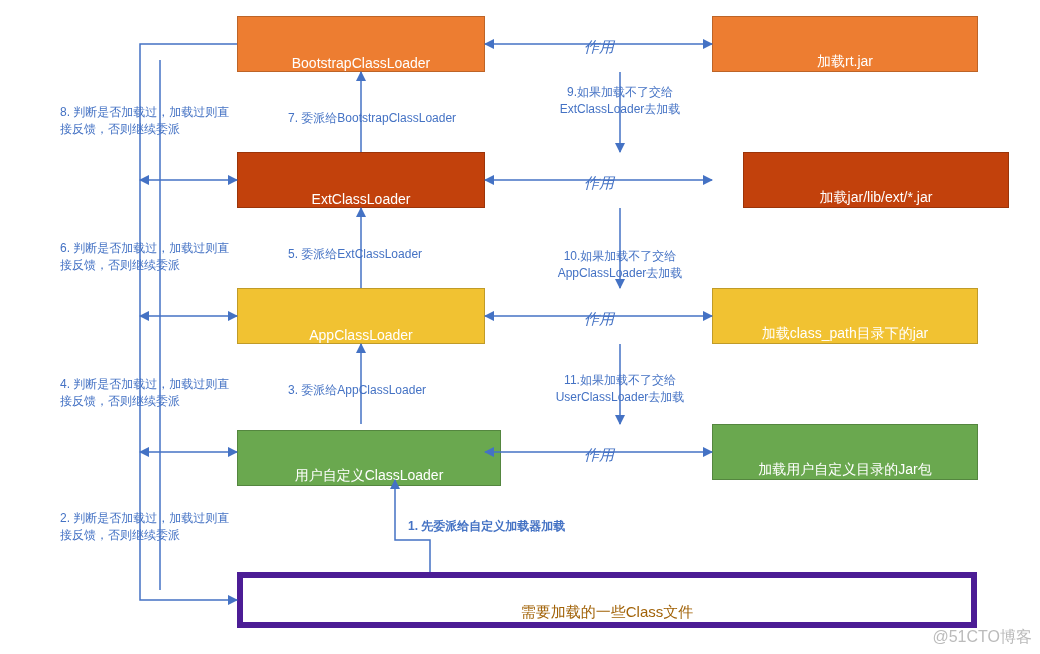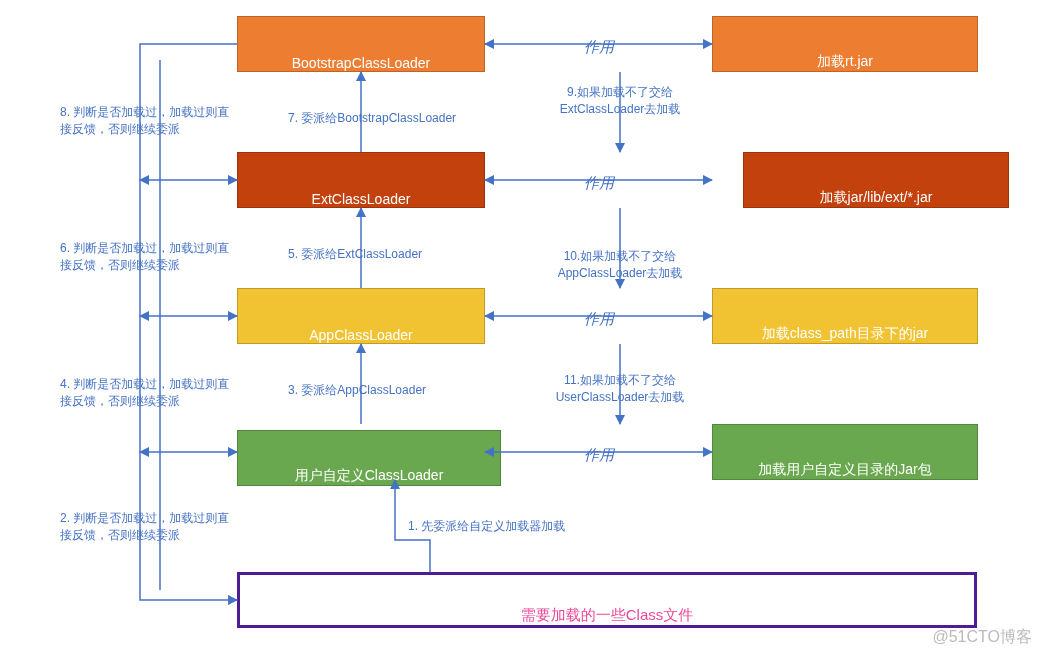--- a/index.html
+++ b/index.html
@@ -2,21 +2,21 @@
 <html><head>
 <meta charset="utf-8">
 <style>
   * { box-sizing: border-box; margin: 0; padding: 0; }
   body { font-family: "Microsoft YaHei", Arial, sans-serif; font-size: 13px; background: #fff; width: 1040px; height: 654px; position: relative; }
   .box { position: absolute; display: flex; align-items: flex-end; justify-content: center; color: #fff; font-size: 14px; border: 1px solid rgba(0,0,0,0.2); }
   .orange { background: #ed7d31; }
   .blue   { background: #c2410c; }
   .yellow { background: #f1c232; }
   .green  { background: #6aa84f; }
-  .outline { background: #fff; border: 3px solid #4c1d95; color: #ec4899; }
+  .outline { background: #fff; border: 6px solid #4c1d95; color: #a16207; }
   .label { position: absolute; color: #4472c4; font-size: 12px; line-height: 1.4; text-align: left; }
   .center { text-align: center; }
   .small { font-size: 15px; color: #4472c4; font-style: italic; }
   .watermark { position: absolute; right: 8px; bottom: 6px; color: #bbb; font-size: 16px; }
   svg { position: absolute; top: 0; left: 0; pointer-events: none; }
 </style>
 </head>
 <body>
 
 <div class="box orange" style="left:237px; top:16px; width:248px; height:56px;">
@@ -49,21 +49,21 @@
 </div>
 
 <div class="label" style="left:60px; top:104px; width:175px;">8. 判断是否加载过，加载过则直接反馈，否则继续委派</div>
 <div class="label" style="left:60px; top:240px; width:175px;">6. 判断是否加载过，加载过则直接反馈，否则继续委派</div>
 <div class="label" style="left:60px; top:376px; width:175px;">4. 判断是否加载过，加载过则直接反馈，否则继续委派</div>
 <div class="label" style="left:60px; top:510px; width:175px;">2. 判断是否加载过，加载过则直接反馈，否则继续委派</div>
 
 <div class="label" style="left:288px; top:110px;">7. 委派给BootstrapClassLoader</div>
 <div class="label" style="left:288px; top:246px;">5. 委派给ExtClassLoader</div>
 <div class="label" style="left:288px; top:382px;">3. 委派给AppClassLoader</div>
-<div class="label" style="left:408px; top:518px;">1. 先委派给自定义加载器加载</div>
+<div class="label" style="left:408px; top:518px;font-weight:bold;">1. 先委派给自定义加载器加载</div>
 
 <div class="label center" style="left:545px; top:84px; width:150px;">9.如果加载不了交给ExtClassLoader去加载</div>
 <div class="label center" style="left:545px; top:242px; width:150px;margin-top:6px;">10.如果加载不了交给AppClassLoader去加载</div>
 <div class="label center" style="left:545px; top:372px; width:150px;">11.如果加载不了交给UserClassLoader去加载</div>
 
 <div class="label small center" style="left:584px; top:36px;">作用</div>
 <div class="label small center" style="left:584px; top:172px;">作用</div>
 <div class="label small center" style="left:584px; top:308px;">作用</div>
 <div class="label small center" style="left:584px; top:444px;">作用</div>
 

